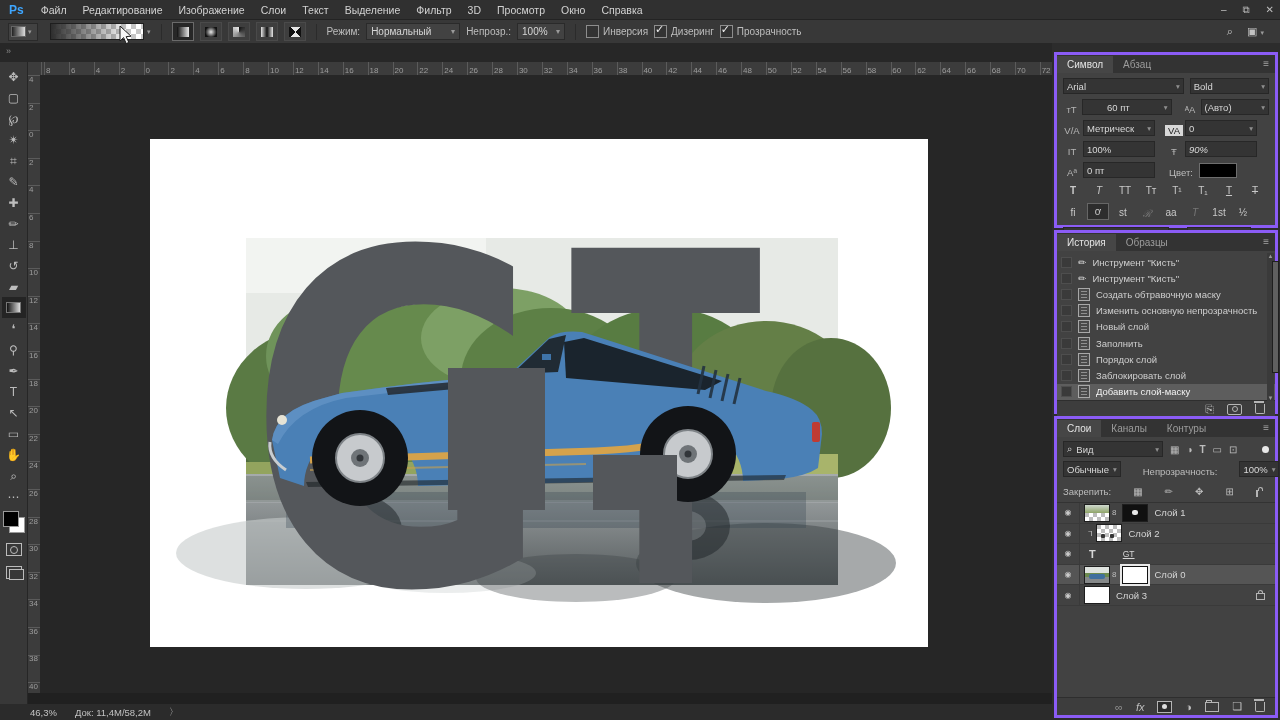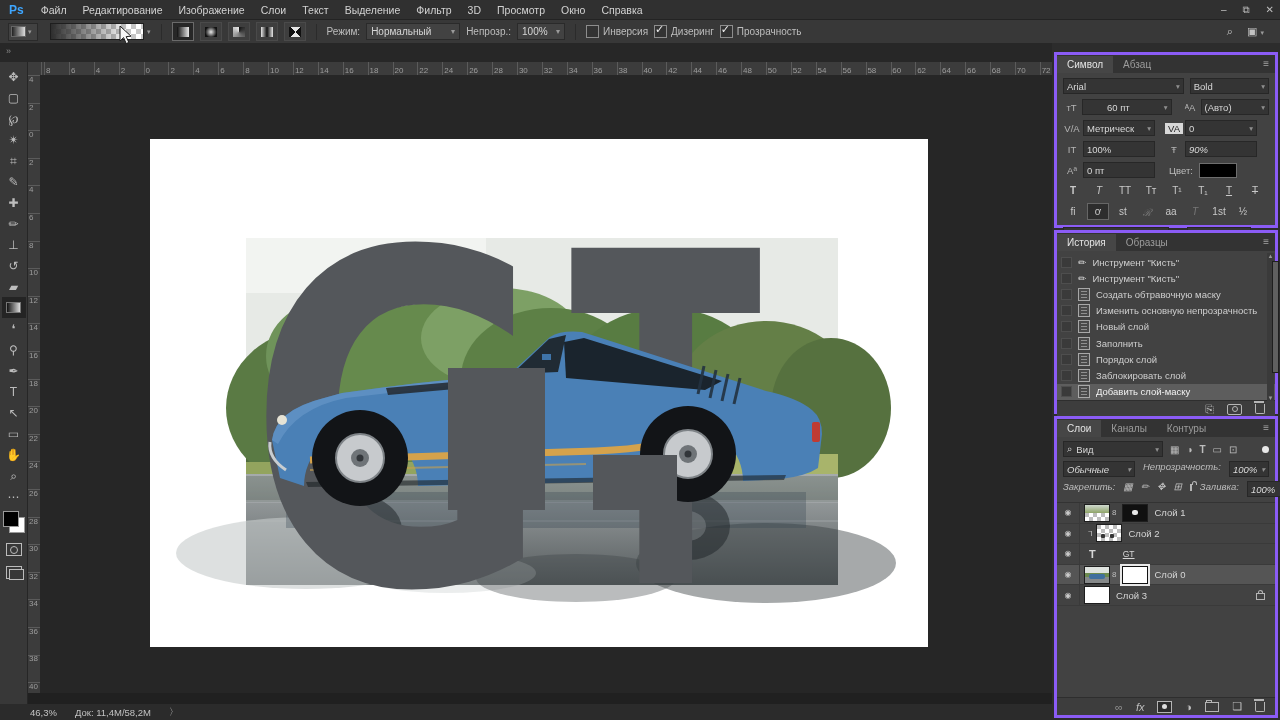--- a/index.html
+++ b/index.html
@@ -81,21 +81,21 @@
   #rightcol{left:1052px;top:43px;width:228px;height:677px;background:#2c2c2c;}
   .panel{position:absolute;left:2px;width:224px;background:#424242;border:3px solid #8b5cf6;box-sizing:border-box;}
   .ptabs{height:18px;background:#333;display:flex;align-items:flex-end;position:relative;}
   .ptab{height:17px;display:flex;align-items:center;padding:0 10px;font-size:10px;color:#9c9c9c;background:#333;}
   .ptab.active{background:#464646;color:#e4e4e4;}
   .pmenu{position:absolute;right:6px;top:3px;color:#a5a5a5;font-size:10px;}
   .fld{background:#343434;border:1px solid #272727;height:14px;display:inline-flex;align-items:center;
        padding:0 3px;gap:4px;color:#d8d8d8;font-size:9.5px;}
   .fld .dn{color:#8f8f8f;font-size:7.5px;margin-left:auto;}
   .cicon{color:#b5b5b5;font-size:9.5px;width:18px;display:inline-block;text-align:center;}
-  .crow{display:flex;align-items:center;margin:5px 6px 0 6px;gap:2px;}
+  .crow{display:flex;align-items:flex-end;margin:5px 6px 0 6px;gap:2px;}
   .stbtn,.otbtn{min-width:16px;height:15px;display:inline-flex;align-items:center;justify-content:center;
        color:#c9c9c9;font-size:10px;padding:0 2px;}
   .otbtn.active{background:#2d2d2d;border:1px solid #666;}
   .otbtn.dis{color:#777;}
   .it{font-style:italic;}
   .un{text-decoration:underline;}
   .st{text-decoration:line-through;}
   
   .hrow{height:16.2px;display:flex;align-items:center;gap:6px;padding-left:4px;font-size:9.5px;color:#cfcfcf;}
   .hrow.selected{background:#5d5d5d;color:#f2f2f2;}
@@ -106,21 +106,21 @@
   .hbrush{color:#ddd;font-size:10px;transform:rotate(0deg);}
   .hscroll{position:absolute;right:1px;top:20px;width:7px;height:148px;background:#3a3a3a;}
   .hscroll .thumb{position:absolute;left:1px;top:8px;width:5px;height:110px;background:#5f5f5f;}
   .hscroll .ar{position:absolute;left:0;width:7px;font-size:6px;color:#999;text-align:center;}
   .pbtnrow{height:17px;display:flex;align-items:center;justify-content:flex-end;gap:13px;padding-right:10px;
            background:#3d3d3d;border-top:1px solid #2e2e2e;color:#bdbdbd;}
   
   .lfrow{display:flex;align-items:center;gap:7px;margin:4px 6px 0 6px;}
   .lficon{color:#bdbdbd;font-size:10px;}
   .reddot{width:7px;height:7px;border-radius:50%;background:#e8e8e8;margin-left:auto;}
-  .lrow2{display:flex;align-items:flex-start;gap:8px;margin:4px 6px 0 6px;font-size:9.5px;color:#bdbdbd;font-style:italic;}
+  .lrow2{display:flex;align-items:flex-end;gap:22px;margin:4px 6px 0 6px;font-size:9.5px;color:#bdbdbd;}
   .lockicon{position:relative;width:7px;height:5px;border:1px solid #b5b5b5;margin-top:3px;display:inline-block;}
   .lockicon::before{content:"";position:absolute;left:1px;top:-4px;width:3px;height:3px;border:1px solid #b5b5b5;border-bottom:none;border-radius:3px 3px 0 0;}
   .layerrow{height:19.6px;display:flex;align-items:center;border-bottom:1px solid #3a3a3a;position:relative;}
   .layerrow.selected{background:#555;}
   .eyebox{width:22px;height:100%;border-right:1px solid #3a3a3a;display:flex;align-items:center;justify-content:center;color:#c9c9c9;font-size:8px;}
   .thumb{width:24px;height:16px;border:1px solid #1e1e1e;margin-left:4px;
          background:conic-gradient(#fff 0 25%,#bdbdbd 0 50%,#fff 0 75%,#bdbdbd 0) 0 0/8px 8px;position:relative;overflow:hidden;}
   .thumb.white{background:#fff;}
   .thumb.mask1{background:#101010;}
   .thumb.mask1::after{content:"";position:absolute;left:9px;top:5px;width:6px;height:5px;background:#e8e8e8;border-radius:40%;}

